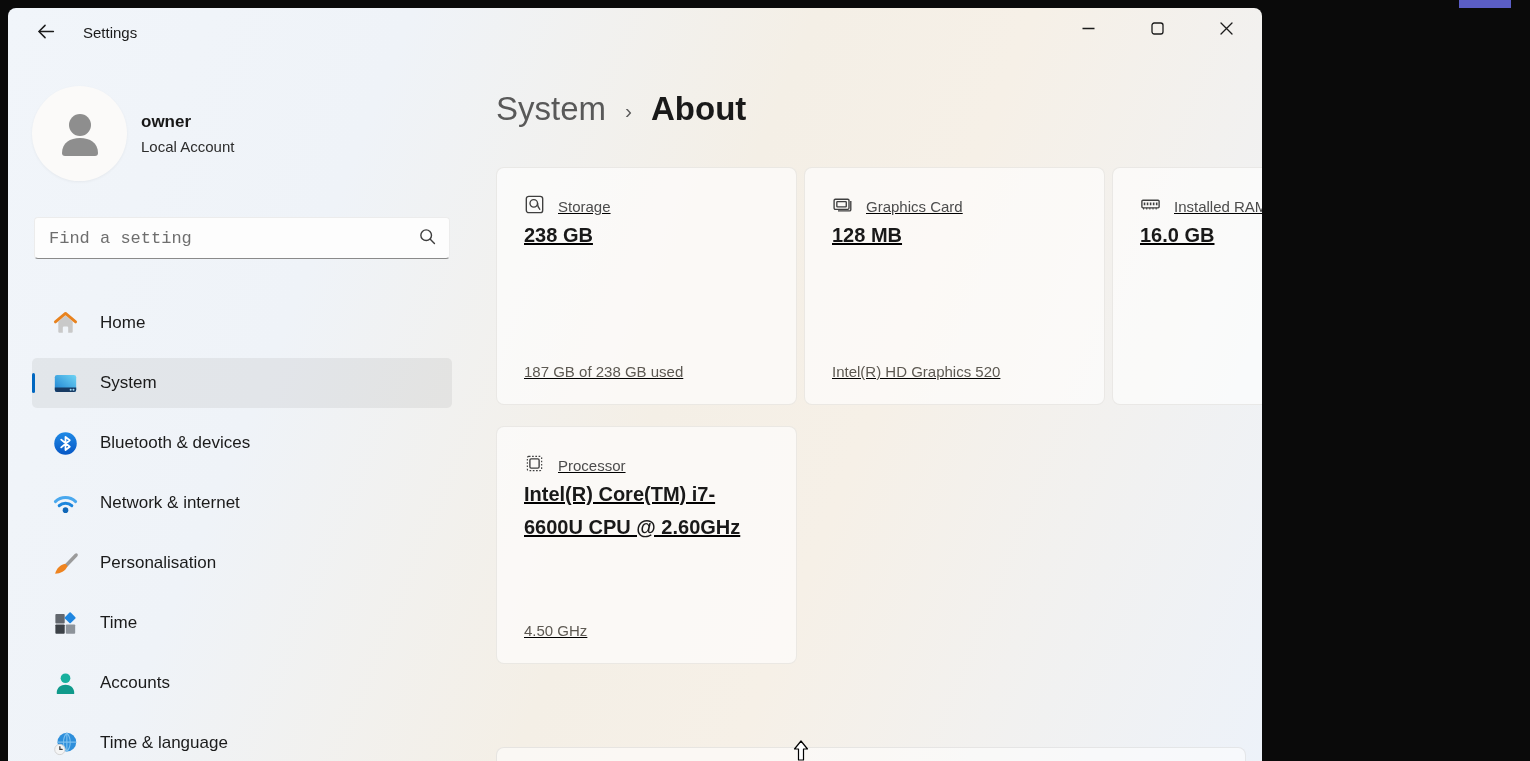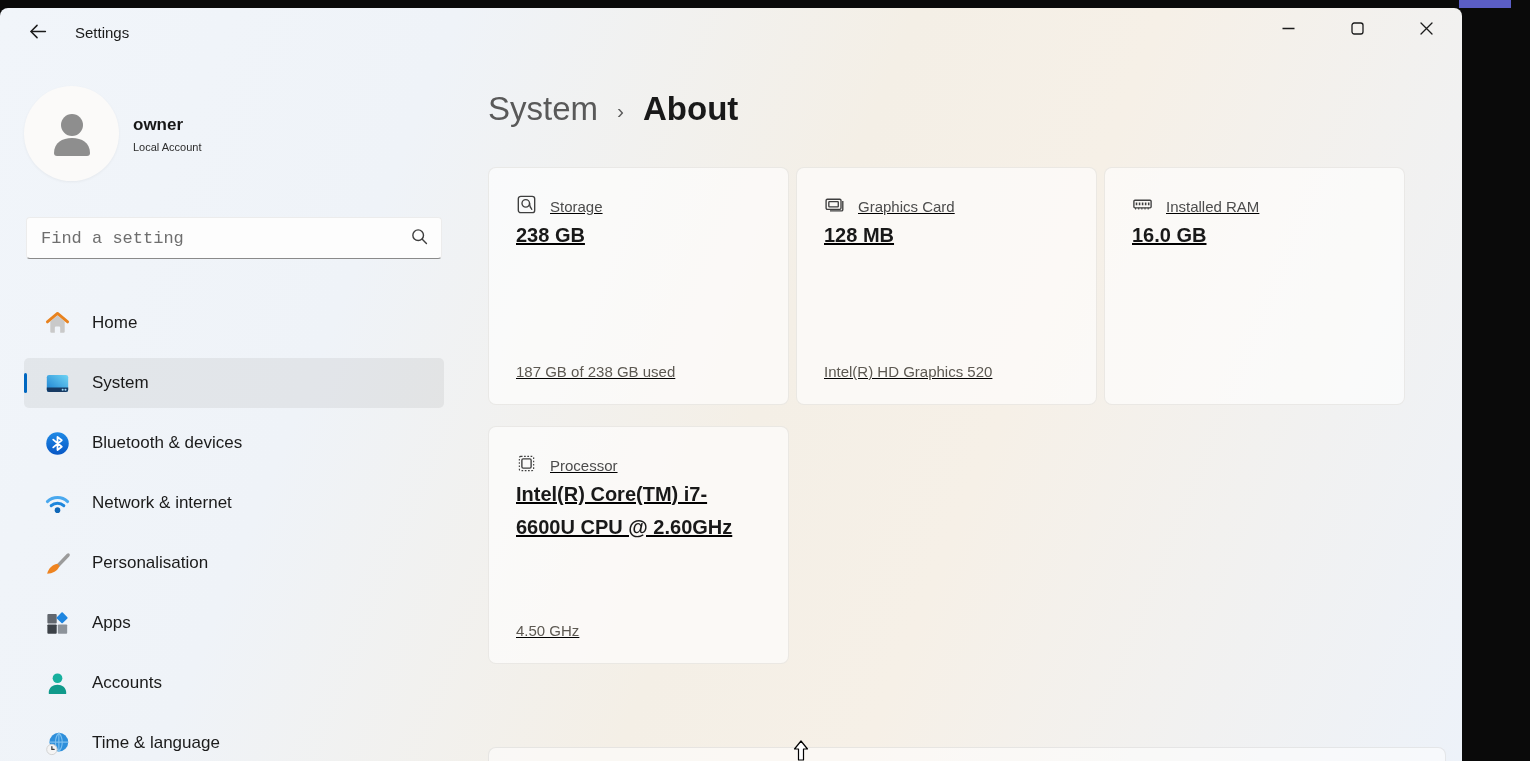--- a/index.html
+++ b/index.html
@@ -2,40 +2,40 @@
 <html><head>
 <meta charset="utf-8">
 <style>
   * { margin:0; padding:0; box-sizing:border-box; }
   html,body { width:1530px; height:761px; overflow:hidden; }
   body { background:#0a0a0a; font-family:"Liberation Sans","DejaVu Sans",sans-serif;
          -webkit-font-smoothing:antialiased; position:relative; }
 
   .accent-chip { position:absolute; top:0; left:1459px; width:52px; height:8px; background:#5b5ec6; }
 
-  .window { position:absolute; top:8px; left:0; width:1462px; height:753px;
+  .window { position:absolute; top:8px; left:8px; width:1254px; height:753px;
     border-radius:8px 8px 0 0; overflow:hidden;
     background:linear-gradient(112deg,#f1f5fa 0%,#eff3f8 26%,#f4efe6 52%,#f6f0e7 66%,#edf2f9 100%); }
 
   
   .titlebar { position:absolute; top:0; left:0; right:0; height:50px; }
   .back-btn { position:absolute; left:20px; top:10px; width:34px; height:30px;
     display:flex; align-items:center; justify-content:center; border-radius:5px; cursor:pointer; }
   .app-title { position:absolute; left:75px; top:16px; font-size:15px; color:#1a1a1a; }
   .win-controls { position:absolute; right:3px; top:0; display:flex; gap:3px; }
   .win-btn { width:66px; height:40px; display:flex; align-items:center; justify-content:center; cursor:pointer; }
 
   
   .sidebar { position:absolute; left:0; top:50px; width:460px; bottom:0; }
   .user-row { position:absolute; left:24px; top:28px; display:flex; align-items:center; }
   .avatar { width:95px; height:95px; border-radius:50%; background:#fbfaf9;
     box-shadow:0 1px 3px rgba(0,0,0,0.05); display:flex; align-items:center; justify-content:center; }
   .user-text { margin-left:14px; }
   .user-name { font-size:17px; font-weight:700; color:#171717; }
-  .user-sub { font-size:11px; color:#2c2c2c; margin-top:6px; }
+  .user-sub { font-size:15px; color:#2c2c2c; margin-top:6px; }
 
   .search-box { position:absolute; left:26px; top:159px; width:416px; height:42px;
     background:#fdfdfd; border:1px solid #ececec; border-bottom:1px solid #8a8a8a;
     border-radius:4px; display:flex; align-items:center; padding:0 12px 0 14px; }
   .search-box input { flex:1; border:none; outline:none; background:transparent;
     font-size:17px; color:#1a1a1a; font-family:Liberation Mono, monospace; }
   .search-box input::placeholder { color:#6e6e6e; }
 
   .nav { position:absolute; left:24px; top:240px; width:420px; }
   .nav-item { position:relative; height:50px; border-radius:5px; display:flex;
@@ -204,21 +204,21 @@
       <div class="nav-item">
 
         <span class="nav-icon">
           <svg width="27" height="27" viewBox="0 0 24 24">
             <rect x="3" y="3.6" width="8.3" height="8.3" rx="0.8" fill="#62676e"></rect>
             <rect x="3" y="12.8" width="8.3" height="8.3" rx="0.8" fill="#3c4147"></rect>
             <rect x="12.3" y="12.8" width="8.3" height="8.3" rx="0.8" fill="#8d939a"></rect>
             <rect x="12.4" y="3.2" width="7.4" height="7.4" rx="0.8" fill="#1f86e0" transform="rotate(45 16.1 6.9)"></rect>
           </svg>
         </span>
-        <span class="nav-label">Apps</span>
+        <span class="nav-label">Time</span>
       </div>
 
       <div class="nav-item">
 
         <span class="nav-icon">
           <svg width="27" height="27" viewBox="0 0 24 24">
             <circle cx="12" cy="7.3" r="4.3" fill="#17b09e"></circle>
             <path d="M4.2 20.6 c0-5 3.6-7.4 7.8-7.4 s7.8 2.4 7.8 7.4 q0 0.8-0.9 0.8 h-13.8 q-0.9 0-0.9-0.8 z" fill="#109a8b"></path>
           </svg>
         </span>

